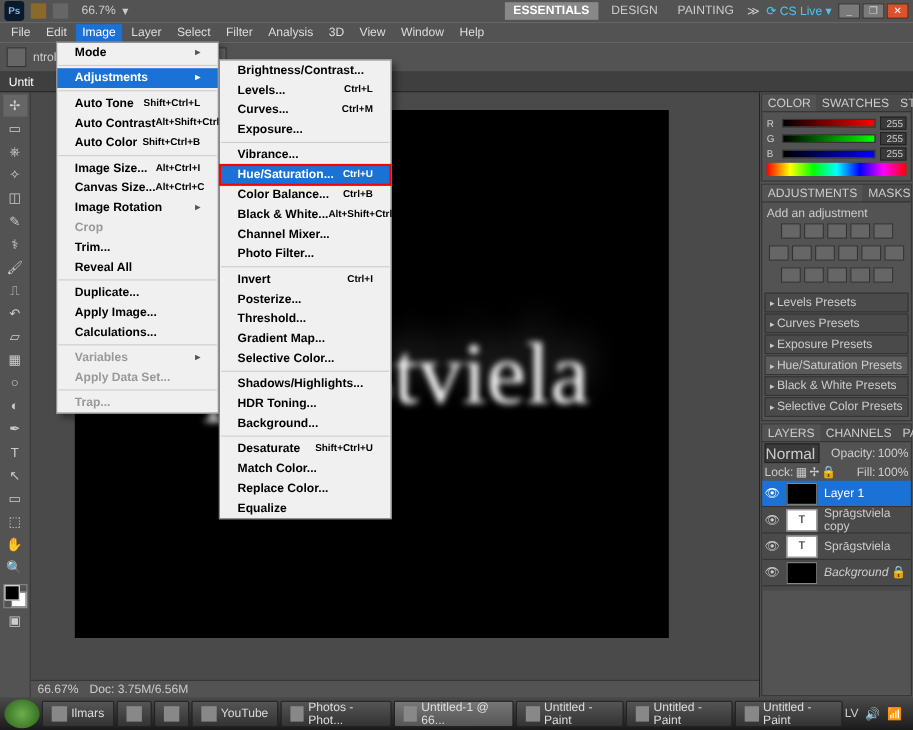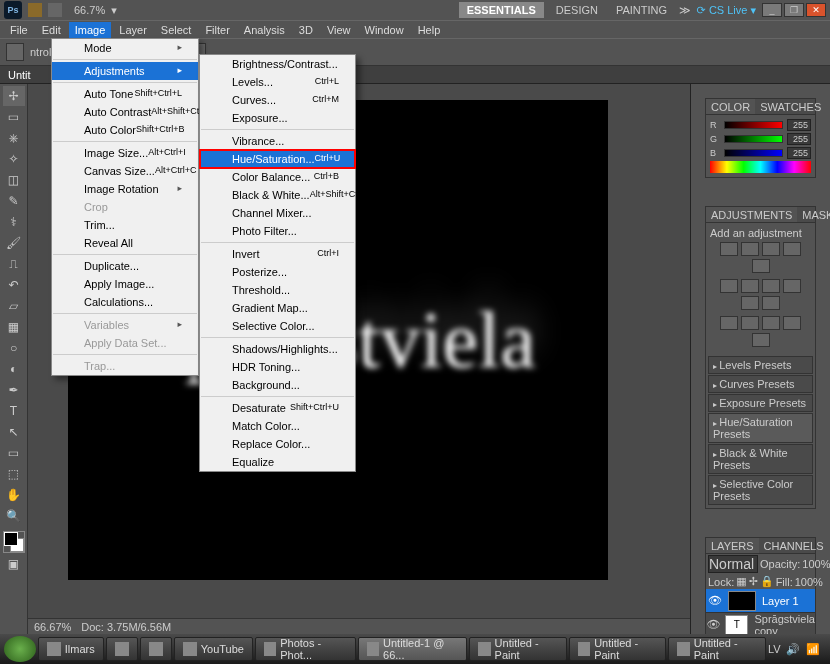--- a/index.html
+++ b/index.html
@@ -39,32 +39,32 @@
 .swatch .bg { width: 14px; height: 14px; background: #fff; border: 1px solid #888; position: absolute; bottom: 0; right: 0; }
 
 .canvas-area { flex: 1; background: #4a4a4a; position: relative; overflow: hidden; }
 .canvas { position: absolute; top: 16px; left: 40px; width: 540px; height: 480px; background: #000; display: flex; align-items: center; justify-content: center; }
 .canvas-text { color: #fff; font-size: 80px; font-family: "Times New Roman", serif; filter: blur(3px); font-weight: normal; text-shadow: 0 -20px 30px rgba(255,255,255,0.3); }
 
 
 .menu { position: absolute; background: #f0f0f0; border: 1px solid #888; box-shadow: 4px 4px 6px rgba(0,0,0,0.4); z-index: 100; color: #000; }
 .menu1 { top: 38px; left: 51px; width: 148px; }
 .menu2 { top: 54px; left: 199px; width: 157px; }
-.mi { display: flex; justify-content: space-between; padding: 3px 16px 3px 32px; white-space: nowrap; font-size: 11px; }
+.mi { display: flex; justify-content: space-between; padding: 3px 16px 3px 16px; white-space: nowrap; font-size: 11px; font-weight: bold; }
 .mi.hl { background: #1b72d6; color: #fff; }
 .mi.hl-red { background: #1b72d6; color: #fff; outline: 2px solid red; outline-offset: -1px; }
 .mi.dis { color: #999; }
 .mi .sub { font-size: 9px; }
 .sep { height: 1px; background: #ccc; margin: 2px 1px; }
 .arr::after { content: "▸"; font-size: 9px; color: #555; }
 .mi.hl.arr::after, .mi.hl .arr { color: #fff; }
 
 
 .panels { width: 140px; background: #535353; border-left: 1px solid #222; display: flex; flex-direction: column; }
-.pgroup { border: 1px solid #333; margin: 14px; background: #535353; }
+.pgroup { border: 1px solid #333; margin: 1px; background: #535353; }
 .ptabs { display: flex; background: #4a4a4a; height: 16px; border-bottom: 1px solid #333; font-size: 9px; }
 .ptab { padding: 2px 5px; color: #ccc; }
 .ptab.active { background: #535353; }
 
 .color-panel { padding: 4px; }
 .color-row { display: flex; align-items: center; gap: 4px; margin-bottom: 2px; }
 .color-row .lbl { width: 10px; font-size: 9px; }
 .color-row .slider { flex: 1; height: 8px; background: linear-gradient(to right, #000, #f00); border: 1px solid #333; }
 .color-row .slider.g { background: linear-gradient(to right, #000, #0f0); }
 .color-row .slider.b { background: linear-gradient(to right, #000, #00f); }

